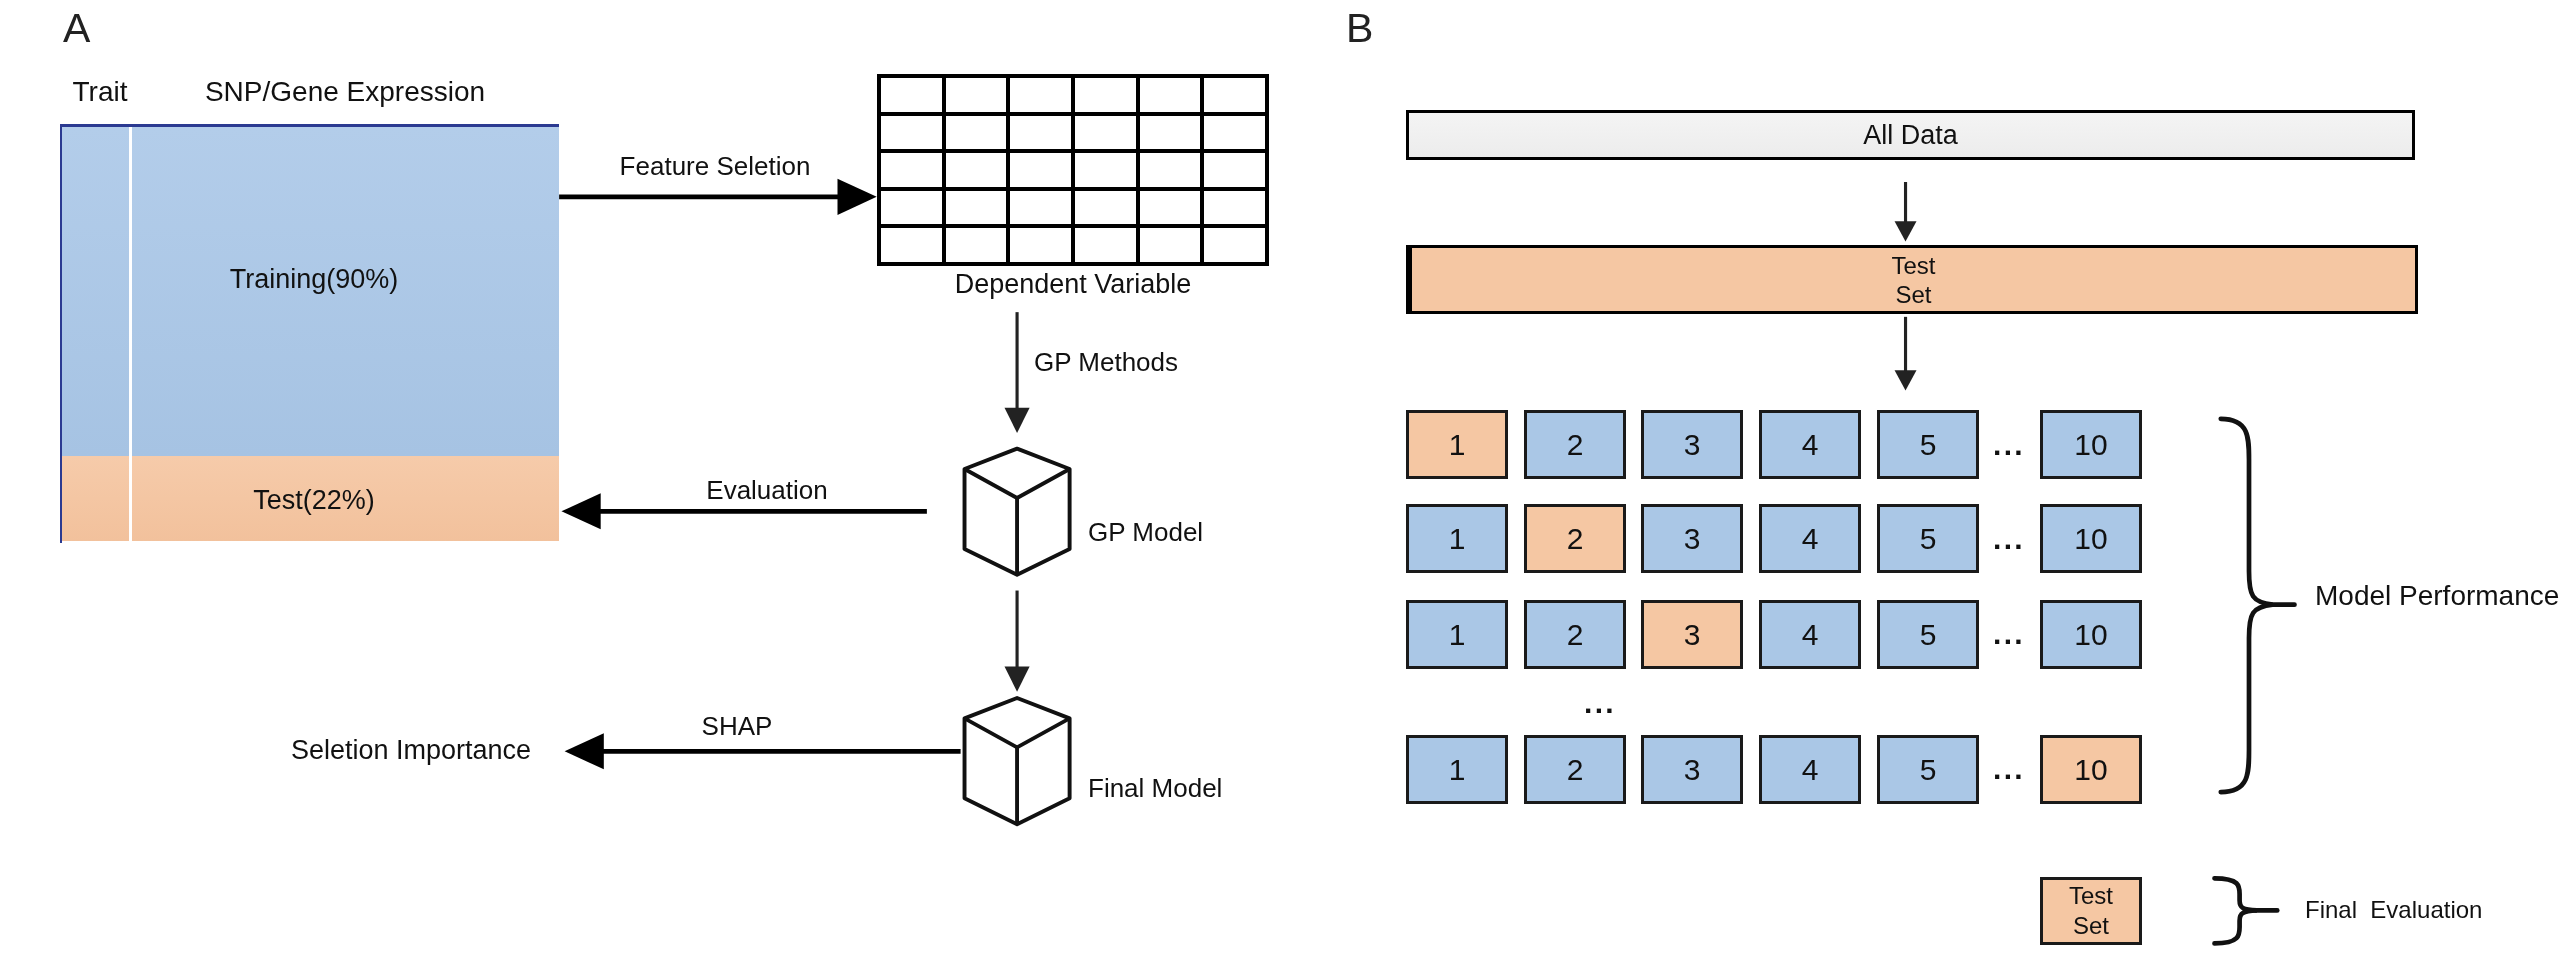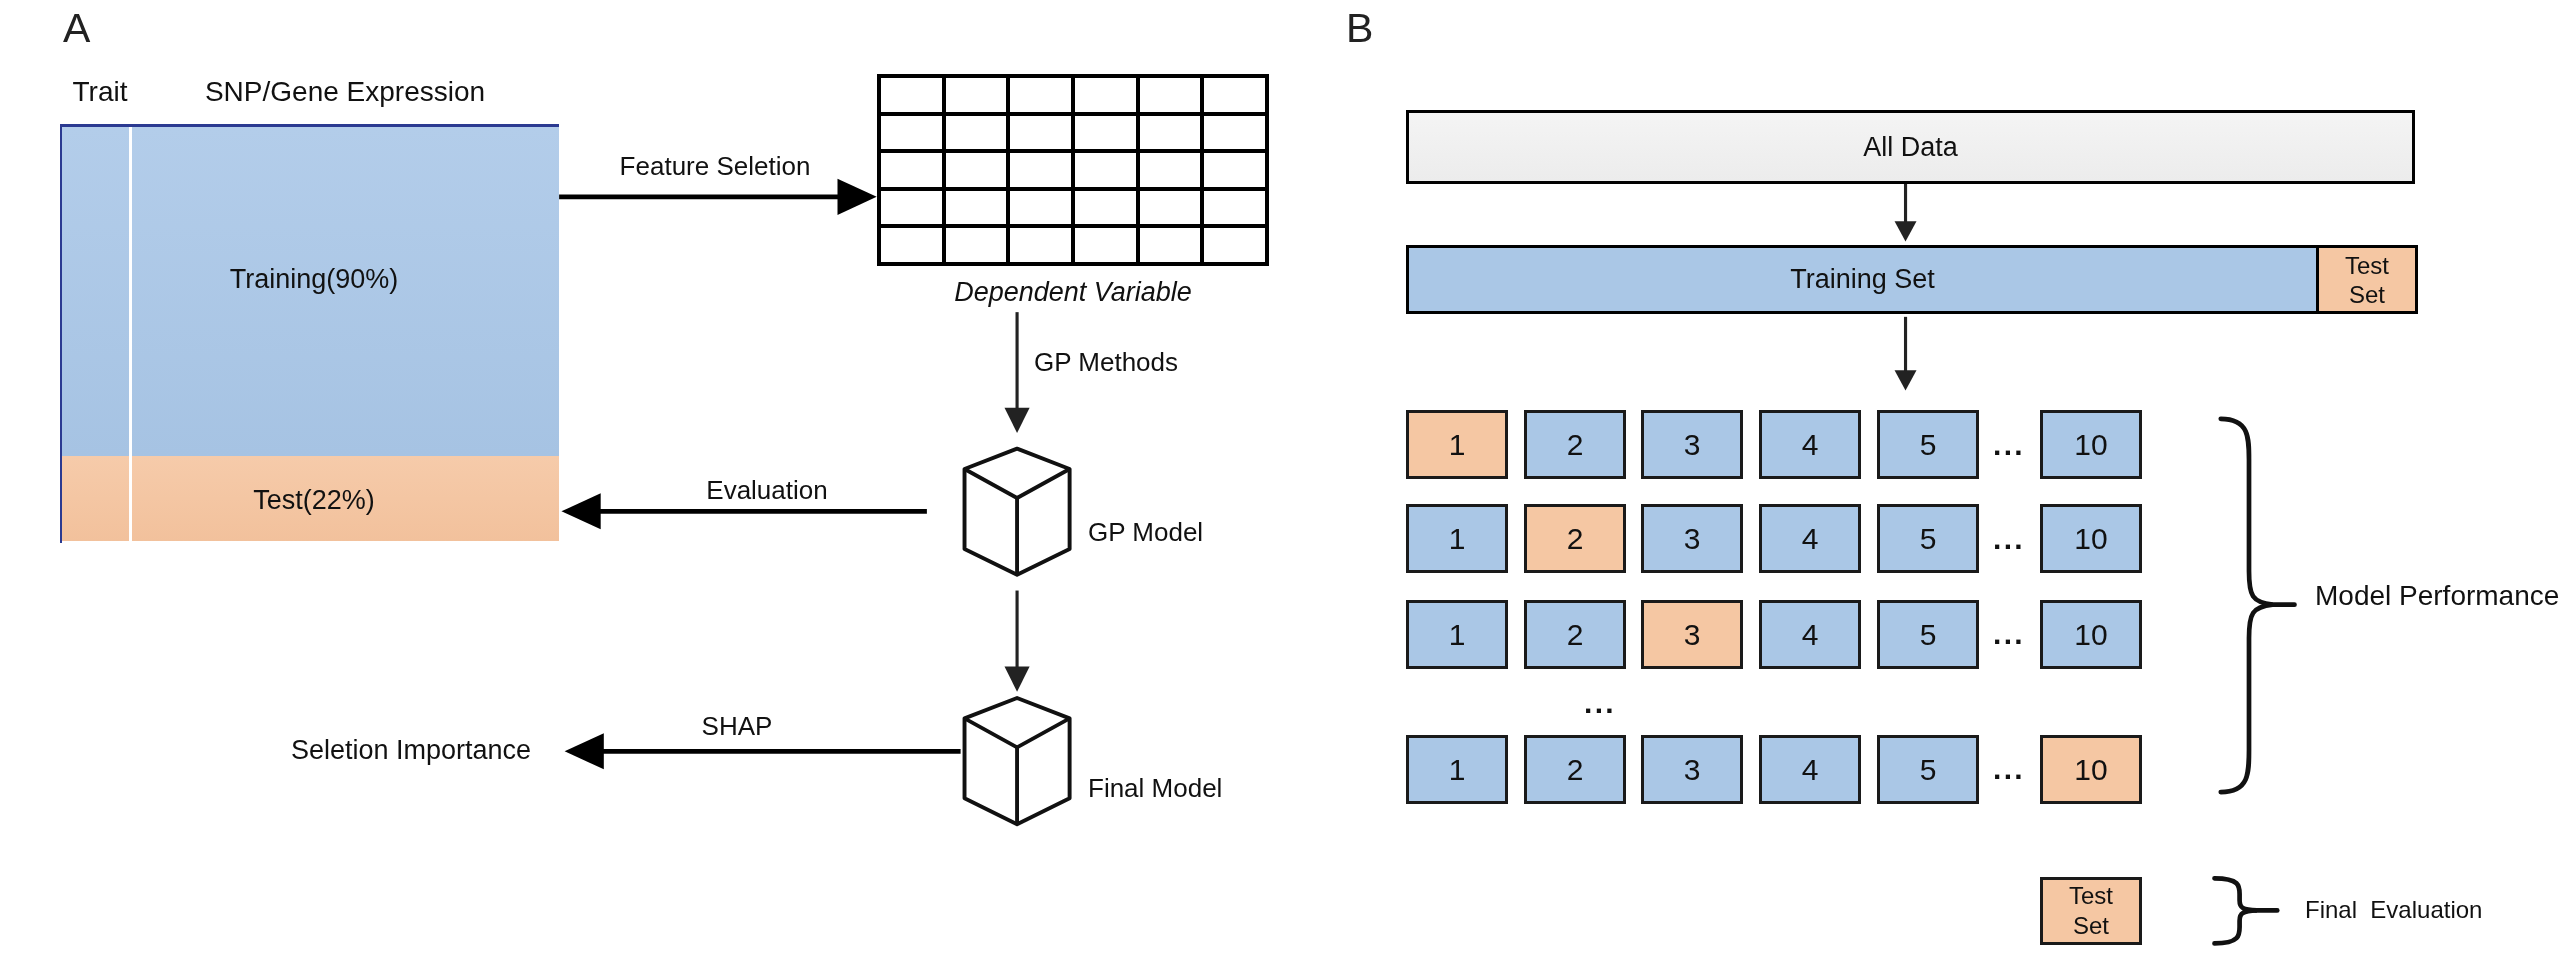--- a/index.html
+++ b/index.html
@@ -25,21 +25,21 @@
   .matrix .test{height:85px;background:linear-gradient(180deg,#f6cbaa,#f2c19c);}
   .matrix .vline{position:absolute;left:67px;top:0;width:3.1px;height:415px;background:#fff;}
 
   
   .dv-grid{left:877px;top:74px;width:392px;height:192px;background:#000;
            display:grid;grid-template-columns:repeat(6,1fr);grid-template-rows:repeat(5,1fr);
            gap:3.9px;border:4.7px solid #000;box-sizing:border-box;}
   .dv-grid>div{background:#fff;}
 
   
-  .alldata{left:1406px;top:110px;width:1009px;height:74px;box-sizing:border-box;
+  .alldata{left:1406px;top:110px;width:1009px;height:50px;box-sizing:border-box;
            border:3.1px solid #000;background:linear-gradient(180deg,#f4f4f4,#ececec);
            display:flex;align-items:center;justify-content:center;}
   .trainbar{left:1406px;top:245px;width:1012px;height:69px;box-sizing:border-box;
             border:3.1px solid #000;display:flex;}
   .trainbar .tr{width:907px;background:var(--blue);display:flex;align-items:center;justify-content:center;}
   .trainbar .te{flex:1;background:var(--orange);border-left:3.1px solid #000;
                 display:flex;flex-direction:column;align-items:center;justify-content:center;
                 font-size:24px;line-height:29px;}
 
   .cv-cell{position:absolute;width:102px;height:69px;box-sizing:border-box;
@@ -141,39 +141,36 @@
     <div></div>
     <div></div>
     <div></div>
   <div></div>
     <div></div>
     <div></div>
     <div></div>
     <div></div>
     <div></div>
 </div>
-<div class="abs lbl ctr" style="left:1073px;top:292px;font-style:italic;">Dependent Variable</div>
+<div class="abs lbl ctr" style="left:1073px;top:284px;">Dependent Variable</div>
 
 <div class="abs lbl-sm vctr" style="left:1034px;top:362px;">GP Methods</div>
 <div class="abs lbl-sm vctr" style="left:1088px;top:532px;">GP Model</div>
 <div class="abs lbl-sm ctr" style="left:767px;top:483px;margin-top:7px;">Evaluation</div>
 <div class="abs lbl-sm vctr" style="left:1088px;top:788px;">Final Model</div>
 <div class="abs lbl-sm ctr" style="left:737px;top:726px;">SHAP</div>
 <div class="abs lbl ctr" style="left:411px;top:750px;">Seletion Importance</div>
 
 <div class="abs panel-label" style="left:1346px;top:4.7px;">B</div>
 
 <div class="abs alldata">
   <span class="lbl">All Data</span>
 </div>
 
 <div class="abs trainbar">
-  <div class="tr">
-    <span class="lbl">Training Set</span>
-  </div>
   <div class="te">
     <span>Test</span>
     <span>Set</span>
   </div>
 </div>
 
 <div>
     <div class="cv-cell orange" style="left: 1406px; top: 410px;">1</div>
     <div class="cv-cell" style="left: 1524px; top: 410px;">2</div>
     <div class="cv-cell" style="left: 1641px; top: 410px;">3</div>

